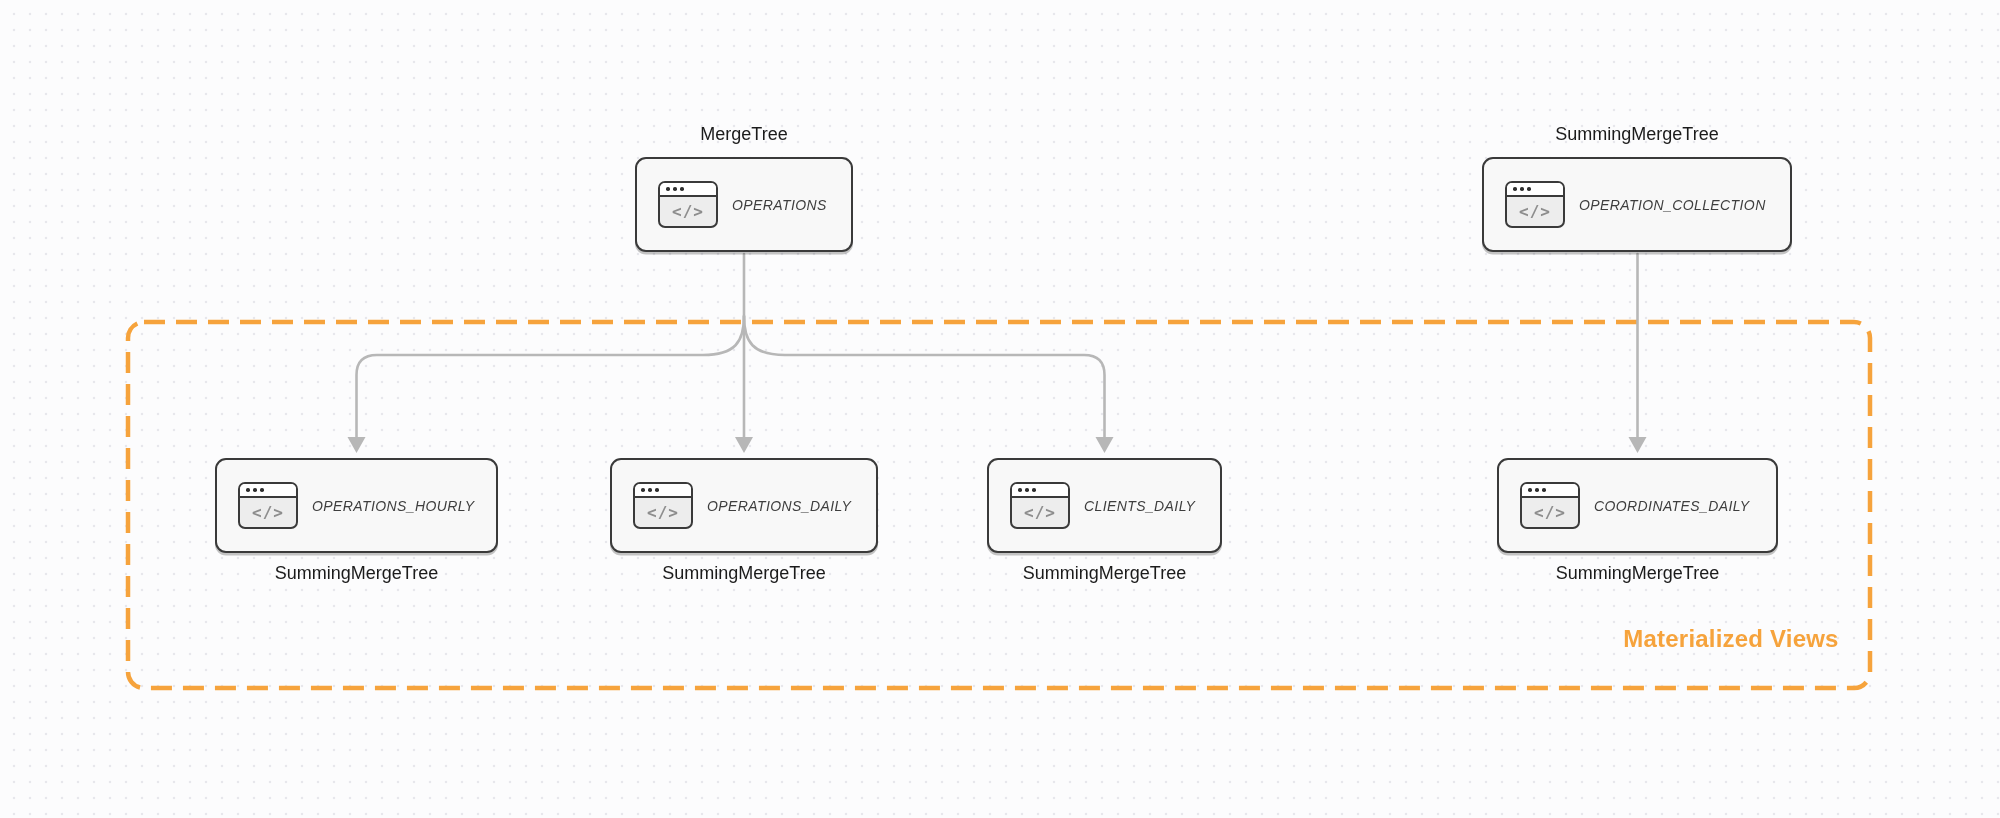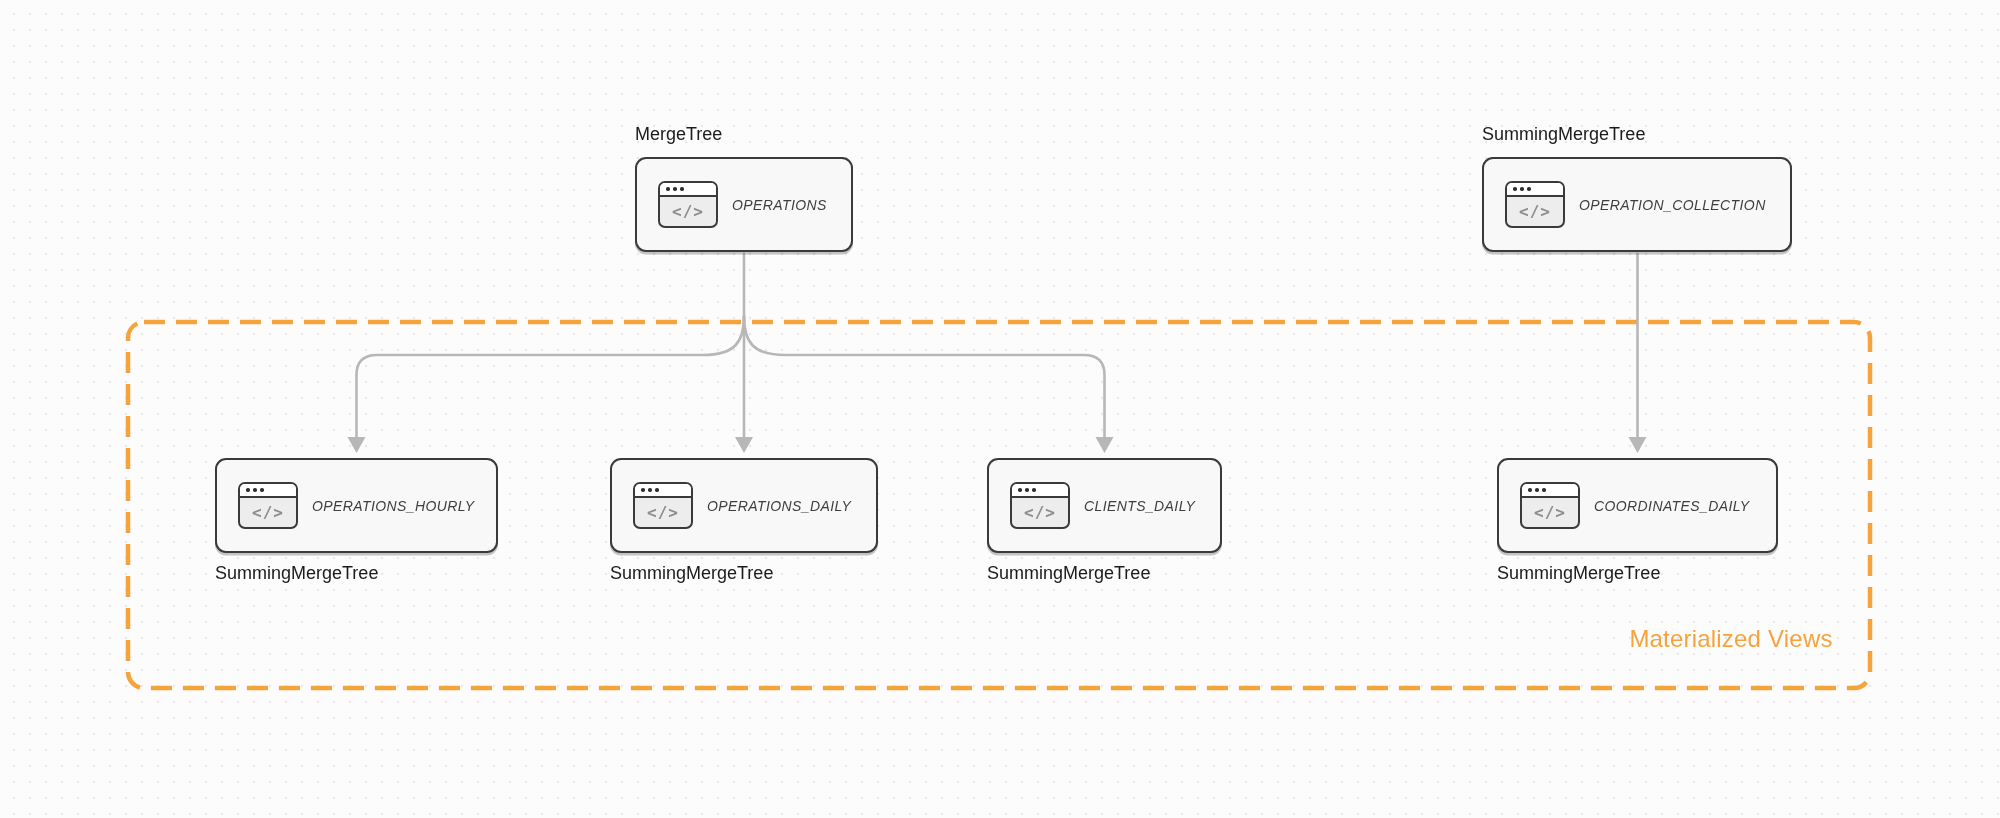--- a/index.html
+++ b/index.html
@@ -22,21 +22,21 @@
     left: 0; top: 0;
     width: 2000px; height: 818px;
   }
   .group-label {
     position: absolute;
     left: 1597px;
     top: 625px;
     width: 268px;
     text-align: center;
     font-size: 24px;
-    font-weight: 400;
+    font-weight: 700;
     letter-spacing: 0.2px;
     color: #F6A33C;
     white-space: nowrap;
   }
   .node-wrap {
     position: absolute;
   }
   .pos-operations        { left: 635px;  top: 157px; width: 218px; }
   .pos-collection        { left: 1482px; top: 157px; width: 310px; }
   .pos-hourly            { left: 215px;  top: 458px; width: 283px; }
@@ -52,20 +52,21 @@
     border-radius: 11px;
     box-shadow: 0 2.5px 0 rgba(45,45,45,0.28);
     display: flex;
     align-items: center;
     gap: 14px;
     padding-left: 21px;
   }
   .engine-caption {
     position: absolute;
     left: 0; right: 0;
+    text-align: center;
     font-size: 18px;
     color: #1b1b1b;
     white-space: nowrap;
   }
   .caption-top    { top: -33px; }
   .caption-bottom { top: calc(100% + 10px); }
   .node-label {
     font-size: 14px;
     font-style: italic;
     color: #3e3e3e;

